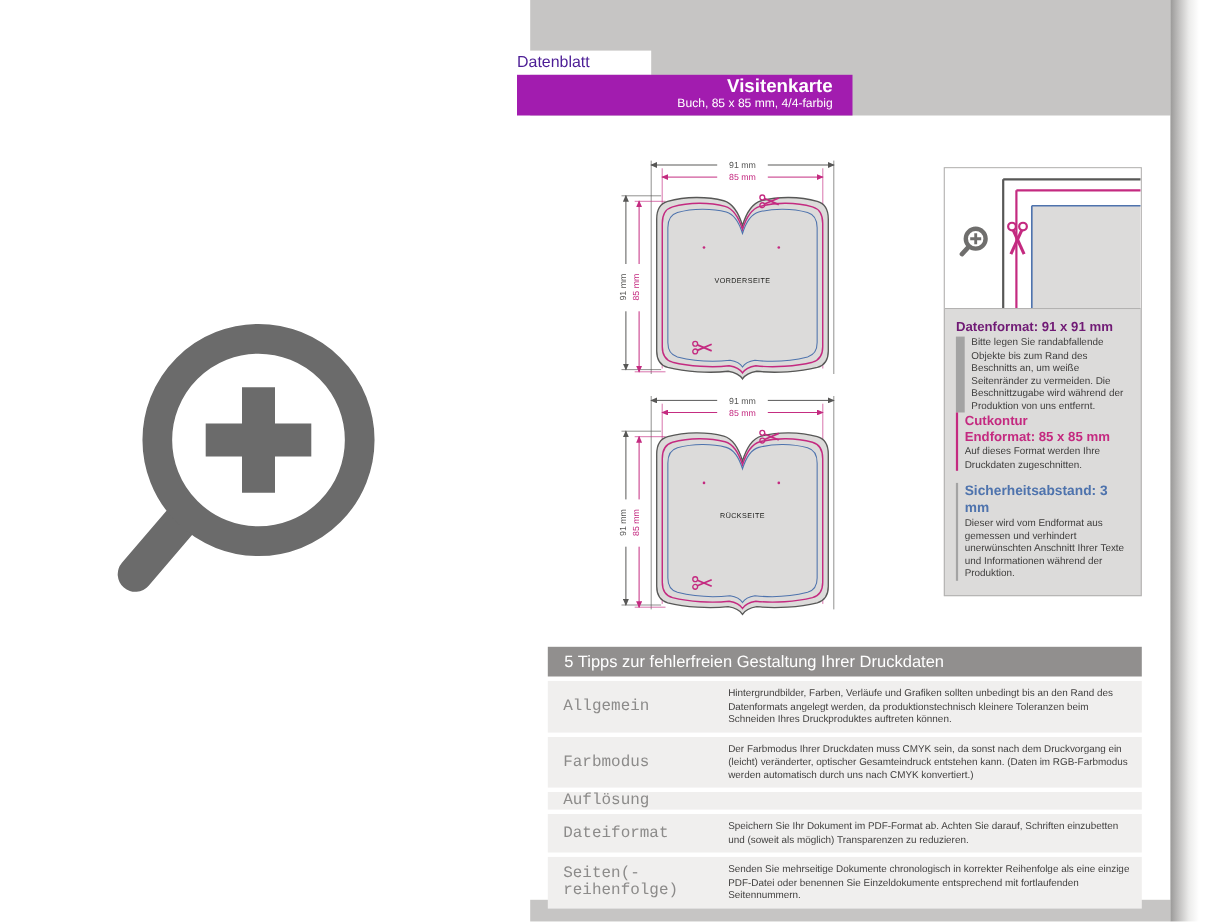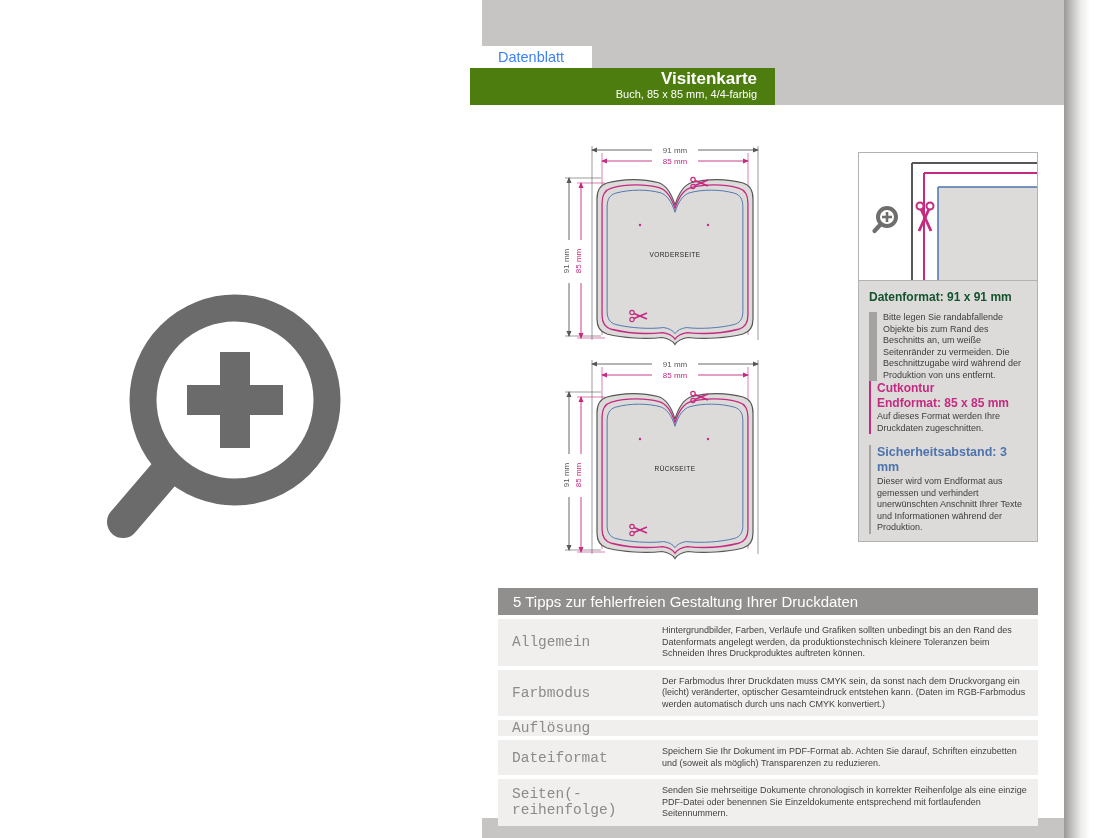--- a/index.html
+++ b/index.html
@@ -8,37 +8,37 @@
   .abs{position:absolute;}
 
   
   .band-top{left:482px;top:0;width:582px;height:105px;background:#c6c5c4;}
   .band-bottom{left:482px;top:818px;width:582px;height:20px;background:#c6c5c4;}
   .page-shadow{left:1064px;top:0;width:26px;height:838px;
     background:linear-gradient(to right,#9a9998 0%,#c2c1c0 30%,#ececeb 65%,#ffffff 100%);}
 
   
   .datenblatt{left:470px;top:46px;width:122px;height:22px;background:#ffffff;
-    color:#3b82f6;font-size:14.5px;line-height:22px;text-align:center;}
-  .titlebar{left:470px;top:68px;width:305px;height:37px;background:#4d7c0f;color:#fff;
+    color:#4c1d95;font-size:14.5px;line-height:22px;}
+  .titlebar{left:470px;top:68px;width:305px;height:37px;background:#a21caf;color:#fff;
     text-align:right;padding-right:18px;box-sizing:border-box;}
   .titlebar .t1{font-size:17px;font-weight:bold;line-height:19px;margin-top:1px;}
   .titlebar .t2{font-size:11px;line-height:13px;}
 
   
   .diagram{overflow:visible;}
   .diagram text{font-family:"Liberation Sans",sans-serif;}
 
   
   .info-panel{left:858px;top:152px;width:180px;height:390px;background:#dcdbda;
     border:1px solid #b3b2b1;box-sizing:border-box;}
   .detail-box{display:block;background:#ffffff;border-bottom:1px solid #b3b2b1;}
   .info-text{padding:7px 9px 0 10px;color:#3e3d3c;}
   .info-text p{margin:0;font-size:9px;line-height:11.5px;}
-  .h-dark{font-size:12px;font-weight:bold;color:#14532d;margin:2px 0 8px 0;}
+  .h-dark{font-size:12px;font-weight:bold;color:#701a75;margin:2px 0 2px 0;}
   .note-gray{border-left:8px solid #a3a3a3;padding-left:6px;margin-top:9px;}
   .block-cut{border-left:2px solid #c42a80;padding-left:6px;margin-top:0;}
   .block-cut .h{font-size:12px;font-weight:bold;color:#c42a80;line-height:15px;}
   .block-safe{border-left:2px solid #a3a3a3;padding-left:6px;margin-top:11px;}
   .block-safe .h{font-size:12.5px;font-weight:bold;color:#4e73ad;line-height:15px;margin-bottom:1px;}
 
   
   .tips-header{left:498px;top:588px;width:540px;height:27px;background:#918f8e;color:#fff;
     font-size:15px;line-height:27px;padding-left:15px;box-sizing:border-box;}
   .tips-rows{left:498px;top:619px;width:540px;}

